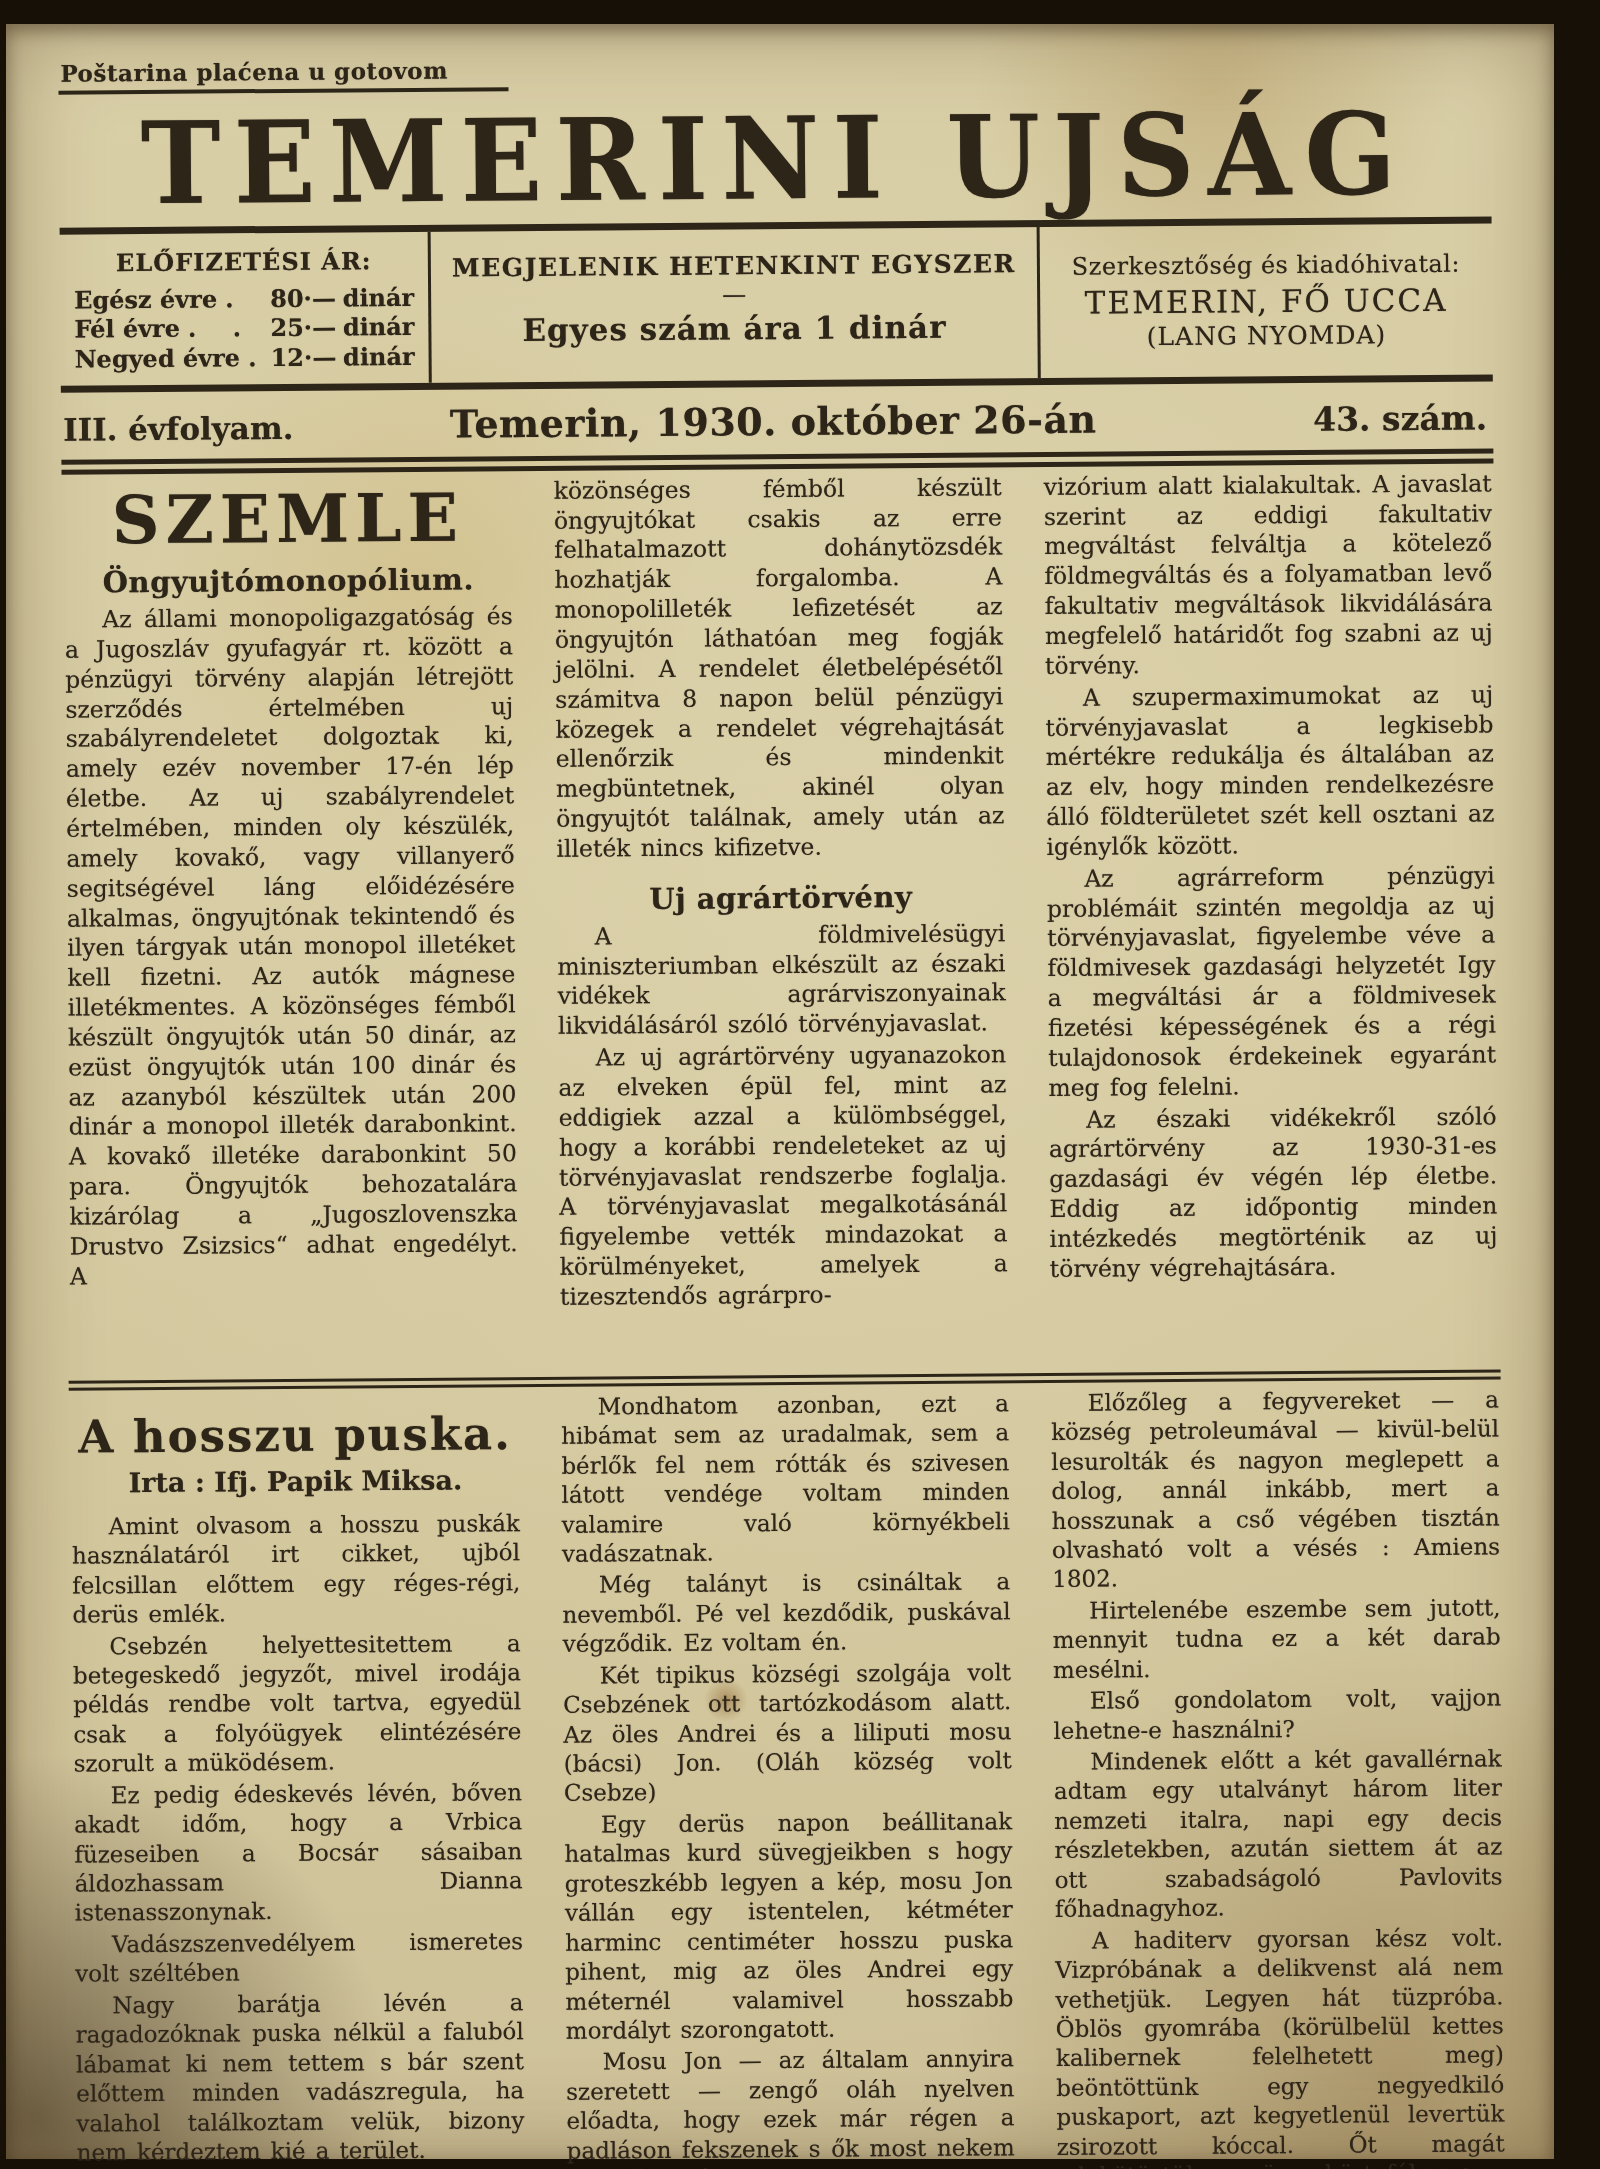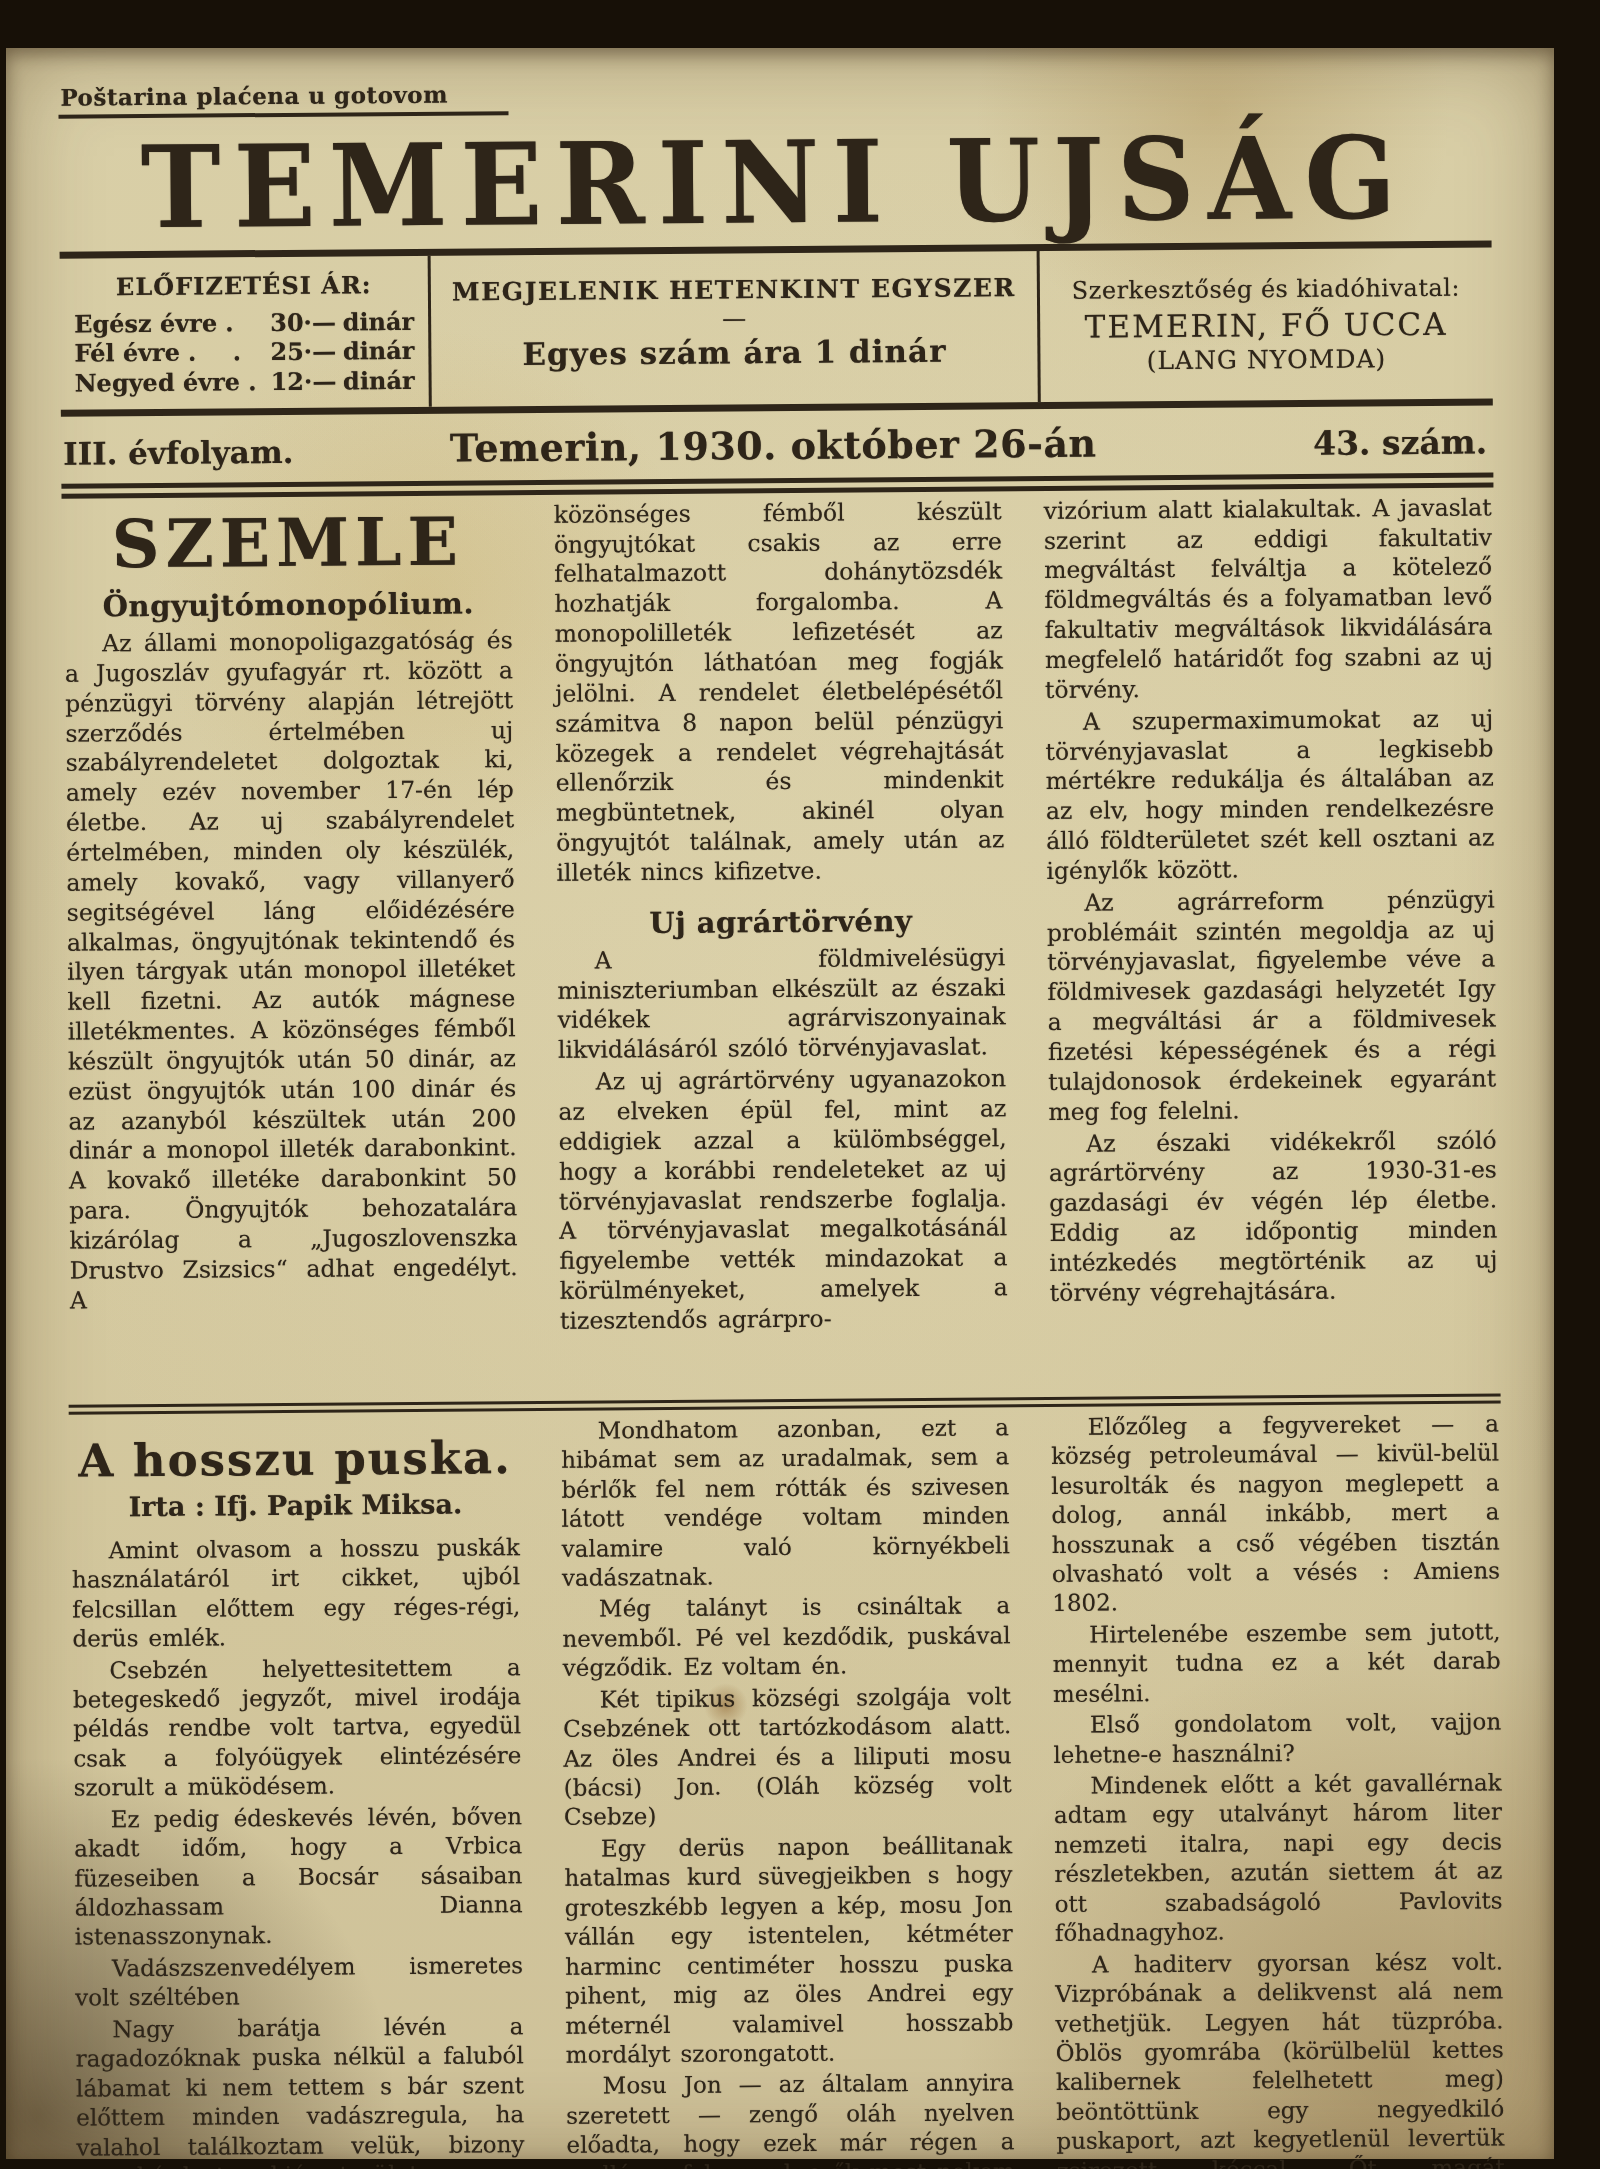--- a/index.html
+++ b/index.html
@@ -15,21 +15,20 @@
     background:
       radial-gradient(circle at 46.5% 78.5%, rgba(125,75,20,.45) 0px, rgba(125,75,20,.25) 9px, rgba(125,75,20,0) 22px),
       radial-gradient(circle at 27% 26%, rgba(190,150,60,.20), rgba(190,150,60,0) 14%),
       radial-gradient(circle at 78% 3%, rgba(150,110,40,.25), rgba(150,110,40,0) 10%),
       radial-gradient(circle at 90% 96%, rgba(110,75,25,.35), rgba(110,75,25,0) 18%),
       radial-gradient(circle at 2% 98%, rgba(40,25,8,.55), rgba(40,25,8,0) 14%),
       radial-gradient(circle at 55% 45%, rgba(235,228,195,.25), rgba(235,228,195,0) 60%),
       linear-gradient(175deg,#d9cfa7 0%,#d6cba2 40%,#d2c69c 70%,#cec199 100%);
     box-shadow: inset 0 0 90px rgba(70,45,12,.38), inset 0 6px 18px rgba(30,18,5,.45);
     color:#2e2519;
-    margin-top:24px;
   }
   .content{
     position:absolute;inset:0;
     padding:30px 64px 26px 52px;
     transform:rotate(-0.45deg);
     transform-origin:50% 0;
   }
   .ink{ text-shadow:0 0 1px rgba(46,37,25,.55); }
 
   .postage{
@@ -125,21 +124,21 @@
     <h1 class="masthead">TEMERINI UJSÁG</h1>
 
     <div class="rule heavy"></div>
 
     <div class="infobar">
       <div class="cell">
         <div class="sub-title">ELŐFIZETÉSI ÁR:</div>
         <div class="sub-row">
           <span class="lbl">Egész évre</span>
           <span class="dots">. . . . .</span>
-          <span class="price">30·—</span>
+          <span class="price">80·—</span>
           <span class="unit">dinár</span>
         </div>
         <div class="sub-row">
           <span class="lbl">Fél évre</span>
           <span class="dots">. . . . . .</span>
           <span class="price">25·—</span>
           <span class="unit">dinár</span>
         </div>
         <div class="sub-row">
           <span class="lbl">Negyed évre</span>

